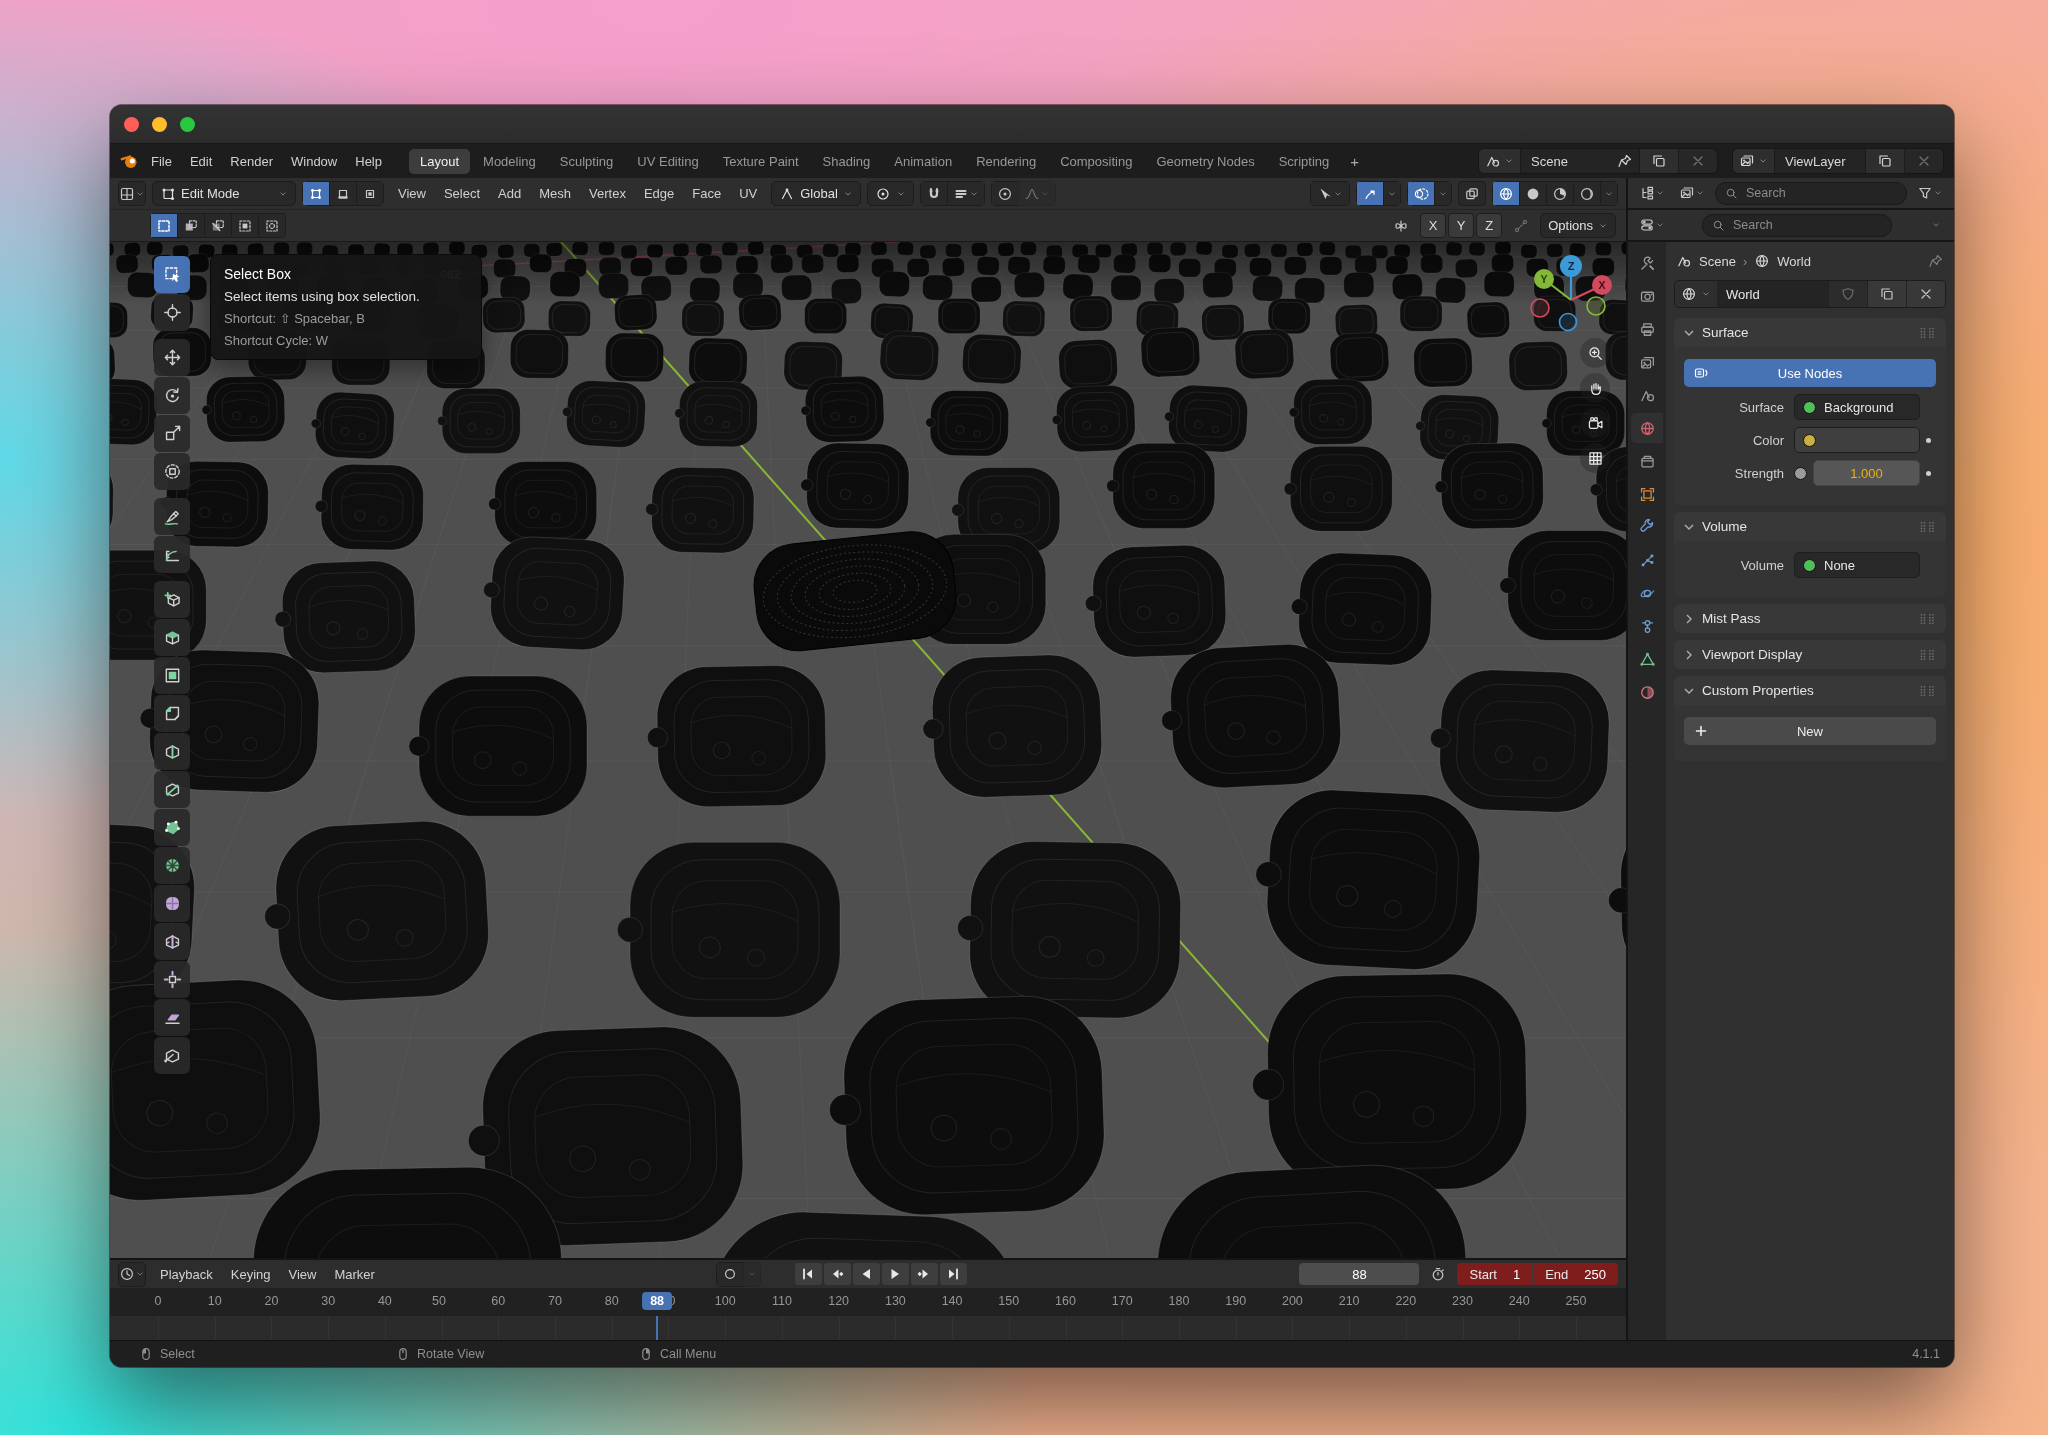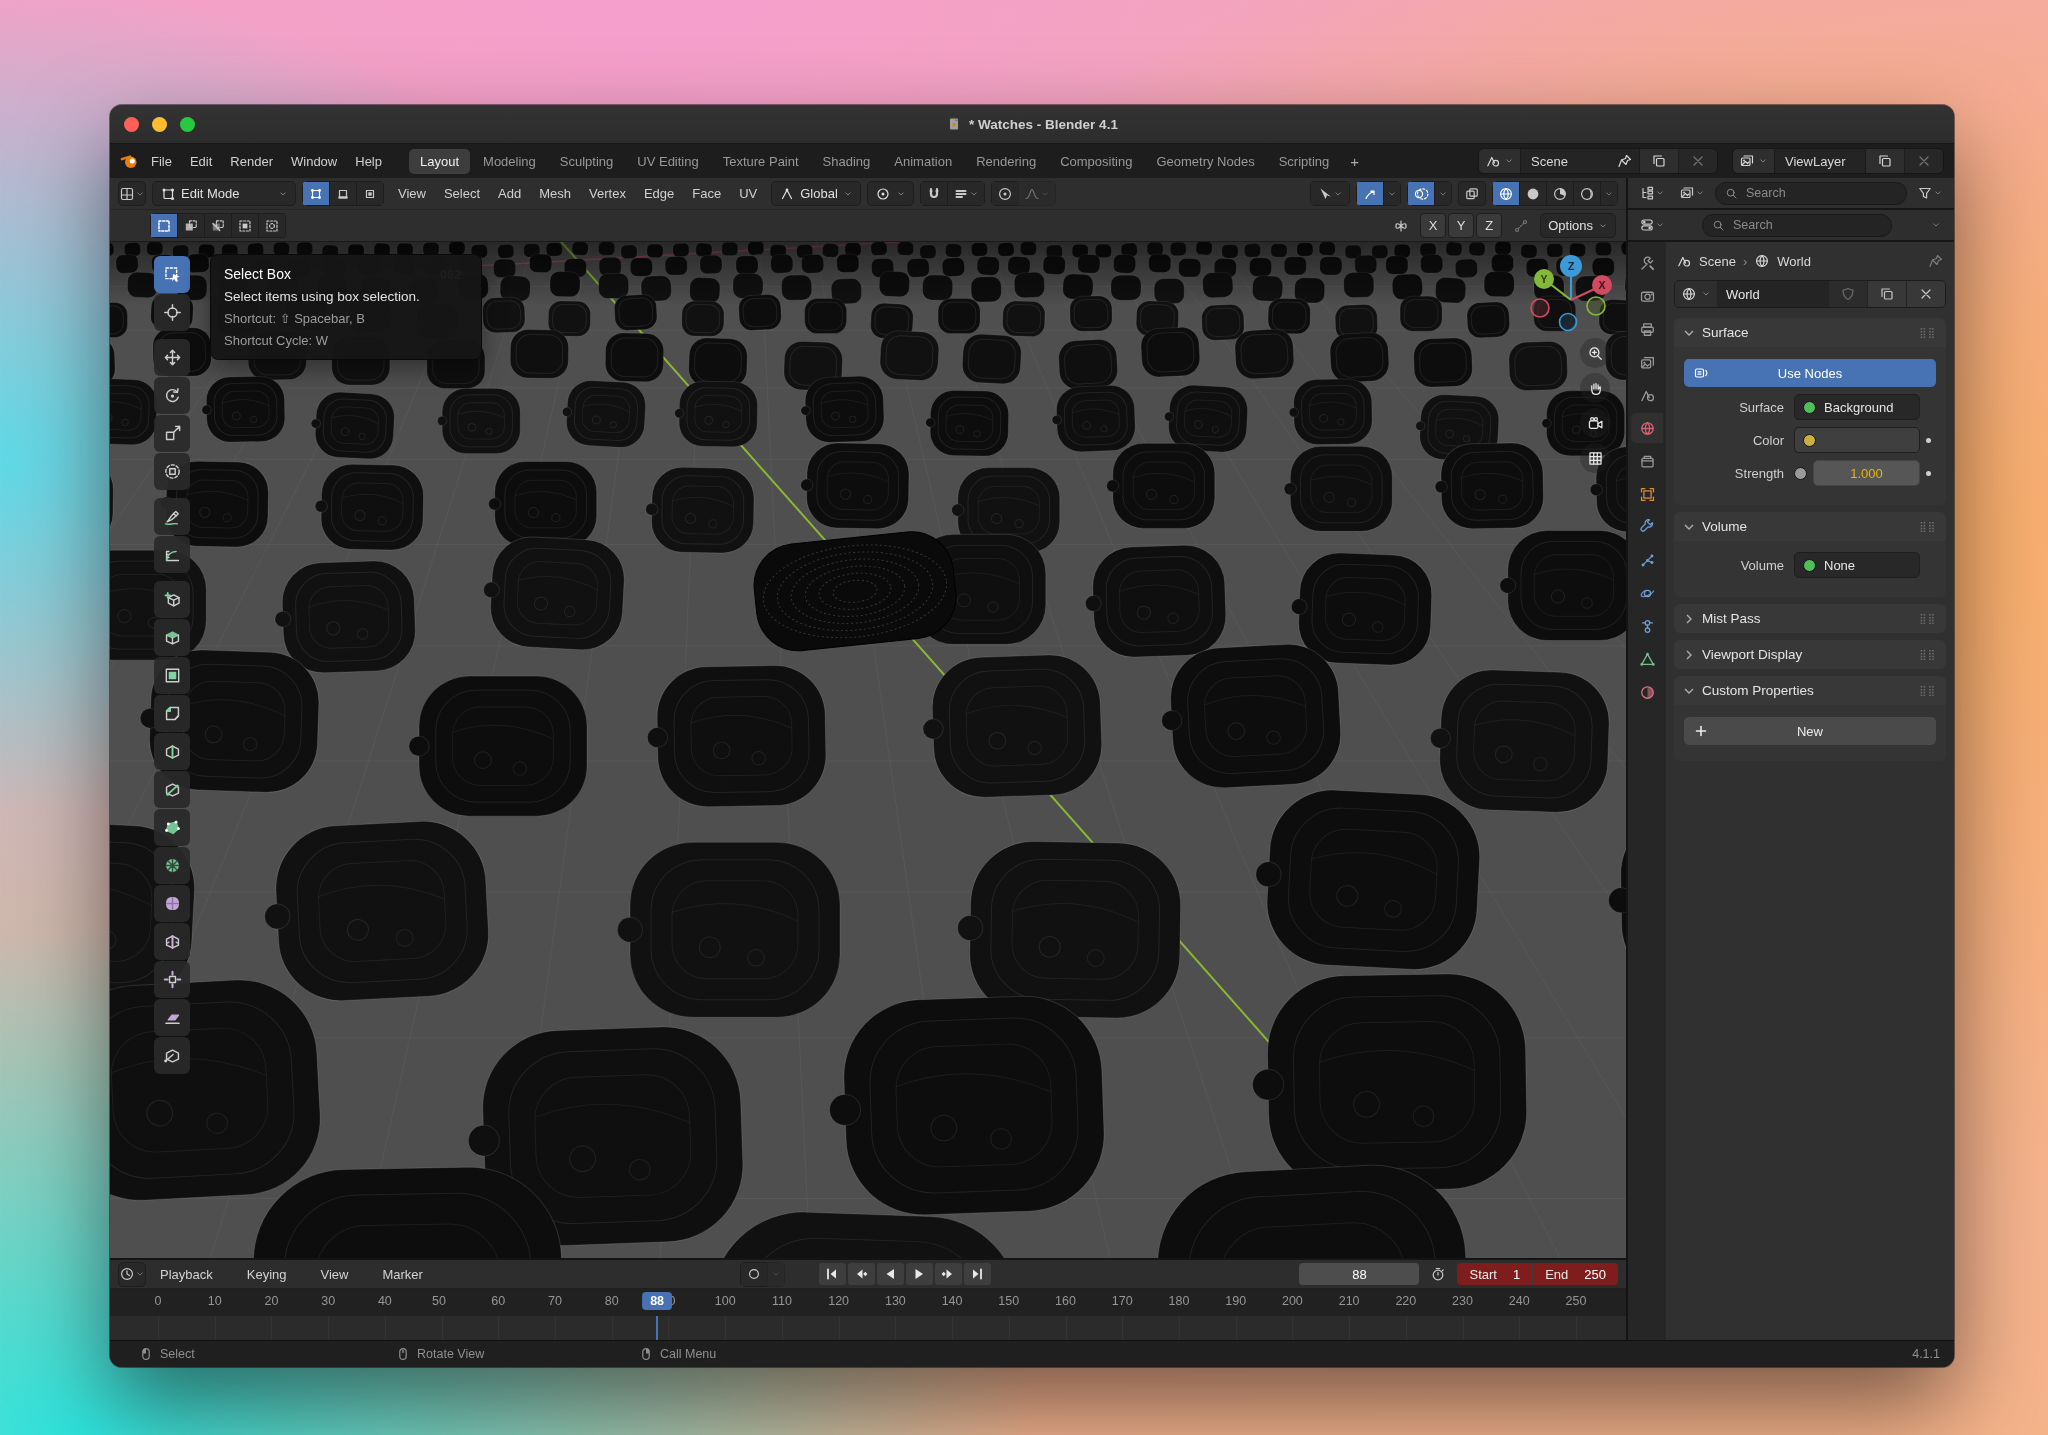--- a/index.html
+++ b/index.html
@@ -134,30 +134,20 @@
 
 <div class="desktop">
 <div class="window">
 
   <div class="titlebar">
     <div class="traffic">
       <span class="tl red"></span>
       <span class="tl yel"></span>
       <span class="tl grn"></span>
     </div>
-    <div class="titlewrap">
-      <span class="ic">
-            <svg viewBox="0 0 16 16" fill="none" stroke="currentColor" stroke-width="1.2" stroke-linecap="round" stroke-linejoin="round">
-              <rect x="4" y="2.5" width="8" height="11" rx="1" fill="#9f9f9f" stroke="none"></rect>
-              <path d="M9.5 2.5 L12 5 H9.5 Z" fill="#6f6f6f" stroke="none"></path>
-              <circle cx="8" cy="8.5" r="1.8" fill="#e87d0d" stroke="none"></circle>
-            </svg>
-          </span>
-      <span class="t">* Watches - Blender 4.1</span>
-    </div>
   </div>
 
   <div class="topbar">
     <span class="ic" style="width:20px;height:20px">
           <svg viewBox="0 0 16 16" fill="none" stroke="currentColor" stroke-width="1.2" stroke-linecap="round" stroke-linejoin="round">
             <circle cx="8.6" cy="9" r="4.6" fill="#e87d0d" stroke="none"></circle>
             <circle cx="9.8" cy="8" r="2" fill="#fff" stroke="none"></circle>
             <path d="M1.5 6.5 L8 4.5" stroke="#e87d0d" stroke-width="2"></path>
           </svg>
         </span>
@@ -2089,21 +2079,21 @@
                     <circle cx="8" cy="8" r="5.4"></circle>
                     <path d="M8 4.8 V8 L10.5 9.6"></path>
                   </svg>
                 </span>
                 <span class="ic chev">
                   <svg viewBox="0 0 16 16" fill="none" stroke="currentColor" stroke-width="1.2" stroke-linecap="round" stroke-linejoin="round">
                     <path d="M4.5 6.2 L8 9.7 L11.5 6.2"></path>
                   </svg>
                 </span>
               </span>
-          <div id="tlmenus" style="display:flex;gap:18px">
+          <div id="tlmenus" style="display:flex;gap:2px">
                 <span class="menu">Playback</span>
                 <span class="menu">Keying</span>
                 <span class="menu">View</span>
                 <span class="menu">Marker</span>
               </div>
           <div class="spacer"></div>
           <span class="grp">
                 <span class="iconbtn">
                   <span class="ic">
                     <svg viewBox="0 0 16 16" fill="none" stroke="currentColor" stroke-width="1.2" stroke-linecap="round" stroke-linejoin="round">

